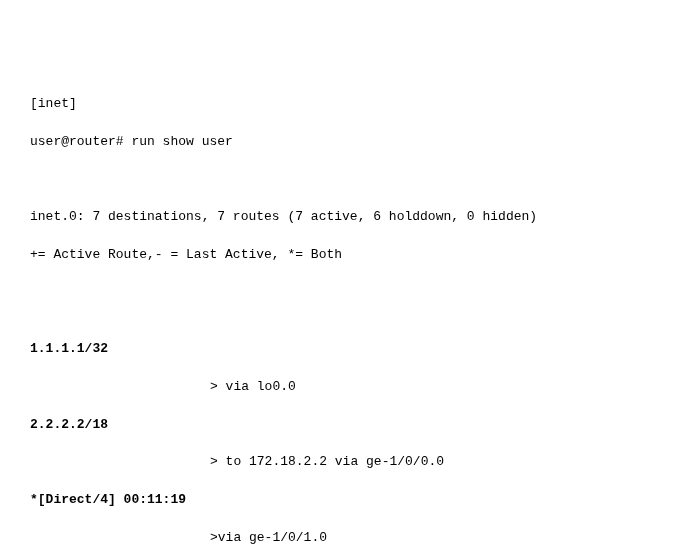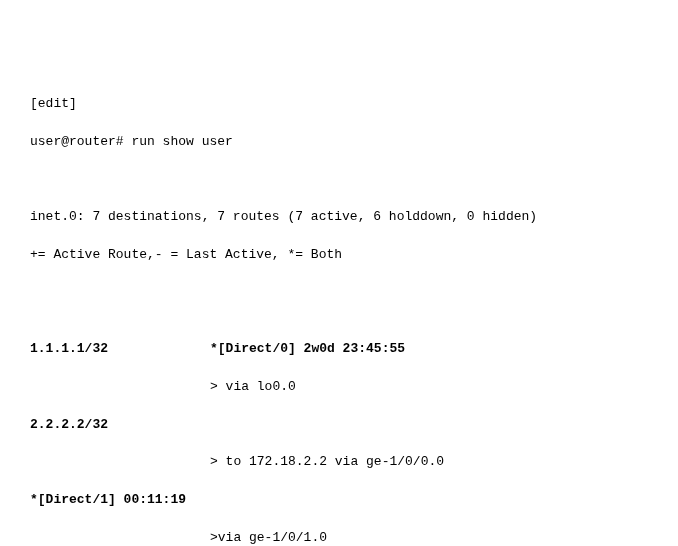--- a/index.html
+++ b/index.html
@@ -16,32 +16,32 @@
     .route-row { display: flex; font-weight: bold; }
     .col-dest { width: 180px; flex-shrink: 0; }
     .col-info { flex: 1; }
     .indent-info { padding-left: 180px; }
   </style>
 </head>
 <body>
 
 
 
-<span class="line">[edit]</span>
+<span class="line">[inet]</span>
 <span class="line">user@router# run show user</span>
 <span class="line"> </span>
 <span class="line">inet.0: 7 destinations, 7 routes (7 active, 6 holddown, 0 hidden)</span>
 <span class="line">+= Active Route,- = Last Active, *= Both</span>
 <span class="line"> </span>
 
-<div class="route-row"><span class="col-dest">1.1.1.1/32</span><span class="col-info">*[Direct/0] 2w0d 23:45:55</span></div>
+<div class="route-row"><span class="col-dest">1.1.1.1/32</span></div>
 <div class="indent-info">&gt; via lo0.0</div>
-<div class="route-row"><span class="col-dest">2.2.2.2/32</span></div>
+<div class="route-row"><span class="col-dest">2.2.2.2/18</span></div>
 <div class="indent-info">&gt; to 172.18.2.2 via ge-1/0/0.0</div>
-<div class="route-row"><span class="col-info">*[Direct/1] 00:11:19</span></div>
+<div class="route-row"><span class="col-info">*[Direct/4] 00:11:19</span></div>
 <div class="indent-info">&gt;via ge-1/0/1.0</div>
 
 
 
 
 
 
 
 
 

